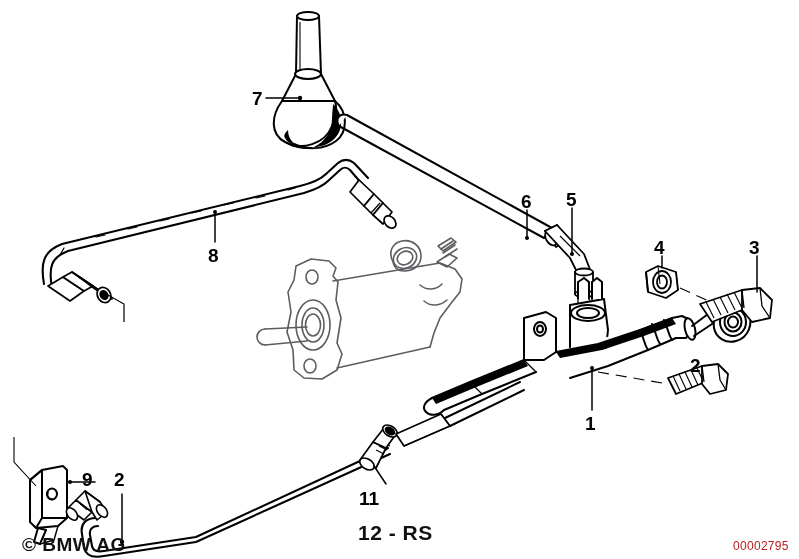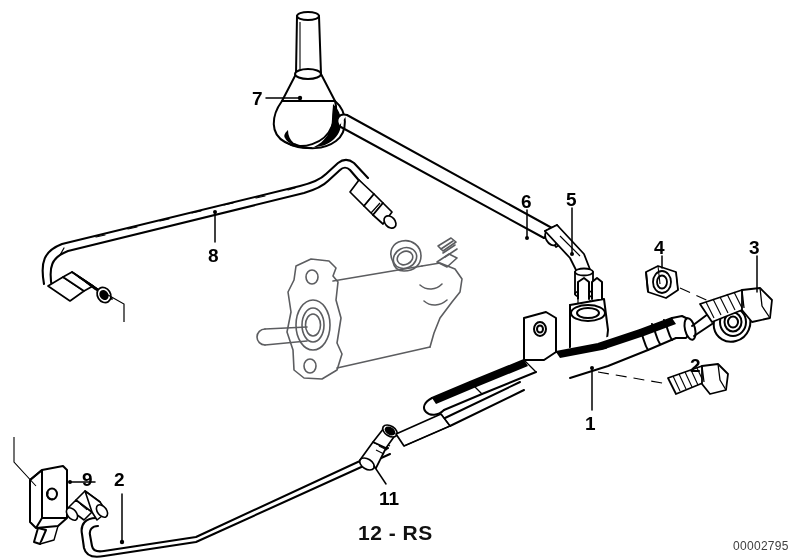--- a/index.html
+++ b/index.html
@@ -50,21 +50,21 @@
     left: 358px;
     top: 521px;
     font-size: 21px;
     letter-spacing: 0.5px;
   }
   #diagram-id-label {
     left: 733px;
     top: 539px;
     font-size: 12px;
     font-weight: normal;
-    color: #404040;
+    color: #b91c1c;
     letter-spacing: 0.3px;
   }
 </style>
 </head>
 <body>
 
 <div id="diagram-root">
 
   <svg id="diagram-svg" viewBox="0 0 799 559">
 
@@ -360,18 +360,19 @@
   <div class="callout" style="left:585px; top:414px;">1</div>
   <div class="callout" style="left:690px; top:356px;">2</div>
   <div class="callout" style="left:749px; top:238px;">3</div>
   <div class="callout" style="left:654px; top:238px;">4</div>
   <div class="callout" style="left:566px; top:190px;">5</div>
   <div class="callout" style="left:521px; top:192px;">6</div>
   <div class="callout" style="left:252px; top:89px;">7</div>
   <div class="callout" style="left:208px; top:246px;">8</div>
   <div class="callout" style="left:82px;  top:470px;">9</div>
   <div class="callout" style="left:114px; top:470px;">2</div>
-  <div class="callout" style="left:379px; top:489px;">11</div>
-
+  <div class="callout" style="left:359px; top:489px;">11</div>
+
+  <div class="footer-text" id="copyright-label">© BMW AG</div>
   <div class="footer-text" id="variant-label">12 - RS</div>
   <div class="footer-text" id="diagram-id-label">00002795</div>
 
 </div>
 
 </body></html>

